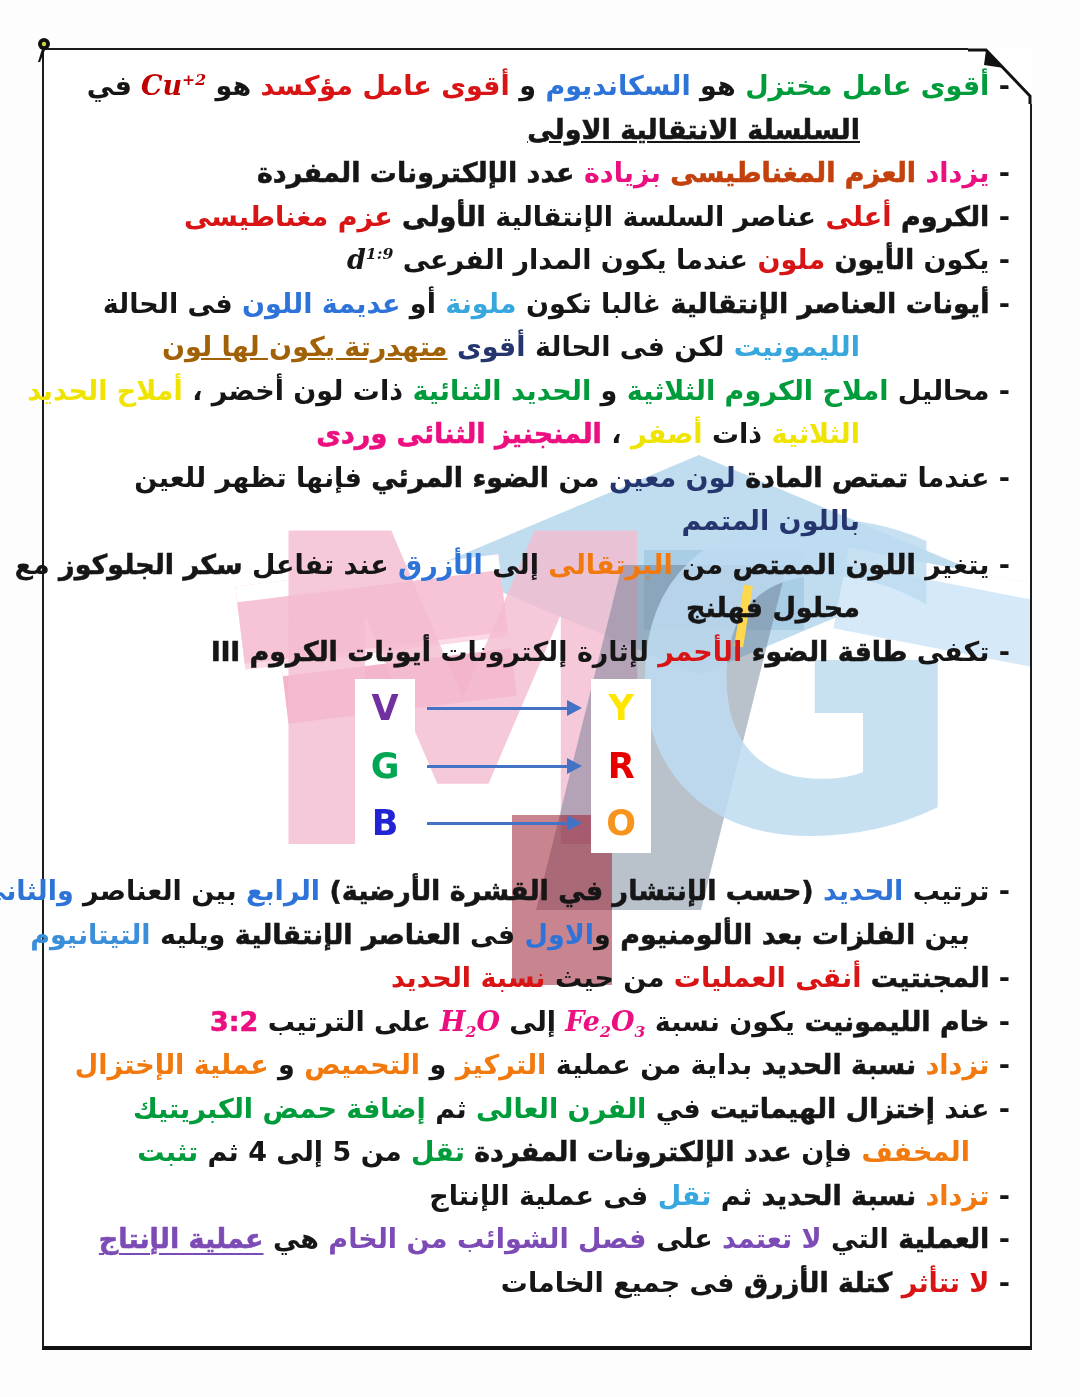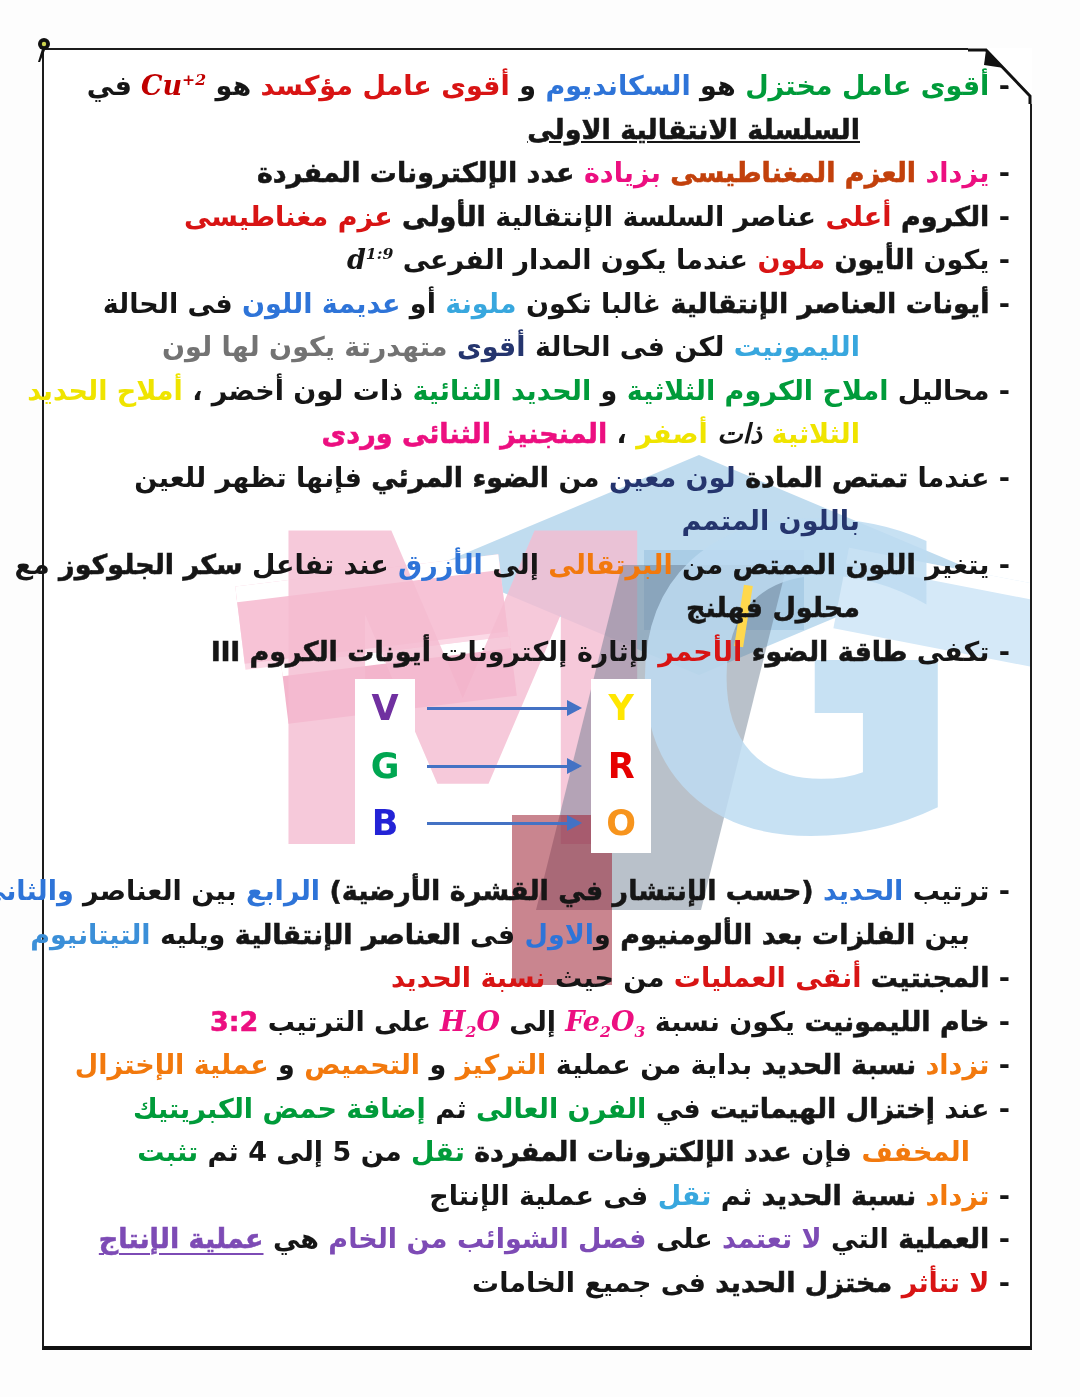--- a/index.html
+++ b/index.html
@@ -97,25 +97,25 @@
           <div class="line ind-0"><span class="seg" style="color: rgb(22, 22, 22);">- </span><span class="seg" style="color: rgb(236, 15, 128);">يزداد </span><span class="seg xb" style="color: #c2410c;">العزم المغناطيسى </span><span class="seg" style="color: rgb(236, 15, 128);">بزيادة </span><span class="seg xb" style="color: rgb(22, 22, 22);">عدد الإلكترونات المفردة</span></div>
         </div>
         <div>
           <div class="line ind-0"><span class="seg" style="color: rgb(22, 22, 22);">- </span><span class="seg xb" style="color: rgb(22, 22, 22);">الكروم </span><span class="seg" style="color: rgb(216, 20, 20);">أعلى </span><span class="seg" style="color: rgb(22, 22, 22);">عناصر السلسة الإنتقالية </span><span class="seg xb" style="color: rgb(22, 22, 22);">الأولى </span><span class="seg" style="color: rgb(216, 20, 20);">عزم مغناطيسى</span></div>
         </div>
         <div>
           <div class="line ind-0"><span class="seg" style="color: rgb(22, 22, 22);">- يكون </span><span class="seg xb" style="color: rgb(22, 22, 22);">الأيون </span><span class="seg" style="color: rgb(216, 20, 20);">ملون </span><span class="seg" style="color: rgb(22, 22, 22);">عندما يكون المدار الفرعى </span><span class="seg math" dir="ltr" style="color: rgb(22, 22, 22);">d<sup>1:9</sup></span></div>
         </div>
         <div>
           <div class="line ind-0"><span class="seg" style="color: rgb(22, 22, 22);">- </span><span class="seg xb" style="color: rgb(22, 22, 22);">أيونات العناصر الإنتقالية </span><span class="seg" style="color: rgb(22, 22, 22);">غالبا تكون </span><span class="seg" style="color: rgb(56, 167, 222);">ملونة </span><span class="seg" style="color: rgb(22, 22, 22);">أو </span><span class="seg" style="color: rgb(46, 116, 216);">عديمة اللون </span><span class="seg" style="color: rgb(22, 22, 22);">فى الحالة</span></div>
-          <div class="line ind-1"><span class="seg" style="color: rgb(56, 167, 222);">الليمونيت </span><span class="seg" style="color: rgb(22, 22, 22);">لكن فى الحالة </span><span class="seg" style="color: rgb(37, 53, 110);">أقوى </span><span class="seg" style="color: #737373;">متهدرتة يكون لها لون</span></div>
+          <div class="line ind-1"><span class="seg" style="color: rgb(56, 167, 222);">الليمونيت </span><span class="seg" style="color: rgb(22, 22, 22);">لكن فى الحالة </span><span class="seg" style="color: rgb(37, 53, 110);">أقوى </span><span class="seg" style="color: #a16207; text-decoration: underline;">متهدرتة يكون لها لون</span></div>
         </div>
         <div>
           <div class="line ind-0"><span class="seg" style="color: rgb(22, 22, 22);">- محاليل </span><span class="seg" style="color: rgb(0, 155, 58);">املاح الكروم الثلاثية </span><span class="seg" style="color: rgb(22, 22, 22);">و </span><span class="seg" style="color: rgb(0, 155, 58);">الحديد الثنائية </span><span class="seg" style="color: rgb(22, 22, 22);">ذات لون أخضر ، </span><span class="seg" style="color: rgb(239, 228, 0);">أملاح الحديد</span></div>
-          <div class="line ind-1"><span class="seg" style="color: rgb(239, 228, 0);">الثلاثية </span><span class="seg" style="color: rgb(22, 22, 22); font-style: italic;">ذات </span><span class="seg" style="color: rgb(239, 228, 0);">أصفر</span><span class="seg" style="color: rgb(22, 22, 22);"> ، </span><span class="seg xb" style="color: rgb(236, 15, 128);">المنجنيز الثنائى وردى</span></div>
+          <div class="line ind-1"><span class="seg" style="color: rgb(239, 228, 0);">الثلاثية </span><span class="seg" style="color: rgb(22, 22, 22);">ذات </span><span class="seg" style="color: rgb(239, 228, 0);">أصفر</span><span class="seg" style="color: rgb(22, 22, 22);"> ، </span><span class="seg xb" style="color: rgb(236, 15, 128);">المنجنيز الثنائى وردى</span></div>
         </div>
         <div>
           <div class="line ind-0"><span class="seg" style="color: rgb(22, 22, 22);">- عندما </span><span class="seg xb" style="color: rgb(22, 22, 22);">تمتص المادة </span><span class="seg" style="color: rgb(37, 53, 110);">لون معين </span><span class="seg" style="color: rgb(22, 22, 22);">من </span><span class="seg xb" style="color: rgb(22, 22, 22);">الضوء المرئي </span><span class="seg" style="color: rgb(22, 22, 22);">فإنها تظهر للعين</span></div>
           <div class="line ind-1"><span class="seg" style="color: rgb(37, 53, 110);">باللون المتمم</span></div>
         </div>
         <div>
           <div class="line ind-0"><span class="seg" style="color: rgb(22, 22, 22);">- يتغير </span><span class="seg xb" style="color: rgb(22, 22, 22);">اللون الممتص </span><span class="seg" style="color: rgb(22, 22, 22);">من </span><span class="seg" style="color: rgb(242, 121, 13);">البرتقالى </span><span class="seg" style="color: rgb(22, 22, 22);">إلى </span><span class="seg" style="color: rgb(46, 116, 216);">الأزرق </span><span class="seg" style="color: rgb(22, 22, 22);">عند تفاعل </span><span class="seg xb" style="color: rgb(22, 22, 22);">سكر الجلوكوز </span><span class="seg" style="color: rgb(22, 22, 22);">مع</span></div>
           <div class="line ind-1"><span class="seg xb" style="color: rgb(22, 22, 22);">محلول فهلنج</span></div>
         </div>
         <div>
@@ -159,17 +159,17 @@
           <div class="line ind-0"><span class="seg" style="color: rgb(22, 22, 22);">- عند </span><span class="seg xb" style="color: rgb(22, 22, 22);">إختزال الهيماتيت </span><span class="seg" style="color: rgb(22, 22, 22);">في </span><span class="seg" style="color: rgb(0, 155, 58);">الفرن العالى </span><span class="seg" style="color: rgb(22, 22, 22);">ثم </span><span class="seg" style="color: rgb(0, 155, 58);">إضافة حمض الكبريتيك</span></div>
           <div class="line ind-2"><span class="seg" style="color: rgb(242, 121, 13);">المخفف </span><span class="seg" style="color: rgb(22, 22, 22);">فإن </span><span class="seg xb" style="color: rgb(22, 22, 22);">عدد الإلكترونات المفردة </span><span class="seg" style="color: rgb(0, 155, 58);">تقل </span><span class="seg" style="color: rgb(22, 22, 22);">من 5 إلى 4 ثم </span><span class="seg" style="color: rgb(0, 155, 58);">تثبت</span></div>
         </div>
         <div>
           <div class="line ind-0"><span class="seg" style="color: rgb(22, 22, 22);">- </span><span class="seg" style="color: rgb(242, 121, 13);">تزداد </span><span class="seg xb" style="color: rgb(22, 22, 22);">نسبة الحديد </span><span class="seg" style="color: rgb(22, 22, 22);">ثم </span><span class="seg" style="color: rgb(56, 167, 222);">تقل </span><span class="seg" style="color: rgb(22, 22, 22);">فى عملية الإنتاج</span></div>
         </div>
         <div>
           <div class="line ind-0"><span class="seg" style="color: rgb(22, 22, 22);">- </span><span class="seg xb" style="color: rgb(22, 22, 22);">العملية </span><span class="seg" style="color: rgb(22, 22, 22);">التي </span><span class="seg" style="color: rgb(125, 75, 181);">لا تعتمد </span><span class="seg" style="color: rgb(22, 22, 22);">على </span><span class="seg" style="color: rgb(125, 75, 181);">فصل الشوائب من الخام </span><span class="seg" style="color: rgb(22, 22, 22);">هي </span><span class="seg xb ul" style="color: rgb(125, 75, 181);">عملية الإنتاج</span></div>
         </div>
         <div>
-          <div class="line ind-0"><span class="seg" style="color: rgb(22, 22, 22);">- </span><span class="seg" style="color: rgb(216, 20, 20);">لا تتأثر </span><span class="seg xb" style="color: rgb(22, 22, 22);">مختزل الحديد </span><span class="seg" style="color: rgb(22, 22, 22);">فى جميع الخامات</span></div>
+          <div class="line ind-0"><span class="seg" style="color: rgb(22, 22, 22);">- </span><span class="seg" style="color: rgb(216, 20, 20);">لا تتأثر </span><span class="seg xb" style="color: rgb(22, 22, 22);">كتلة الأزرق </span><span class="seg" style="color: rgb(22, 22, 22);">فى جميع الخامات</span></div>
         </div>
       </div>
   </div>
 </div>
 
 </body></html>

